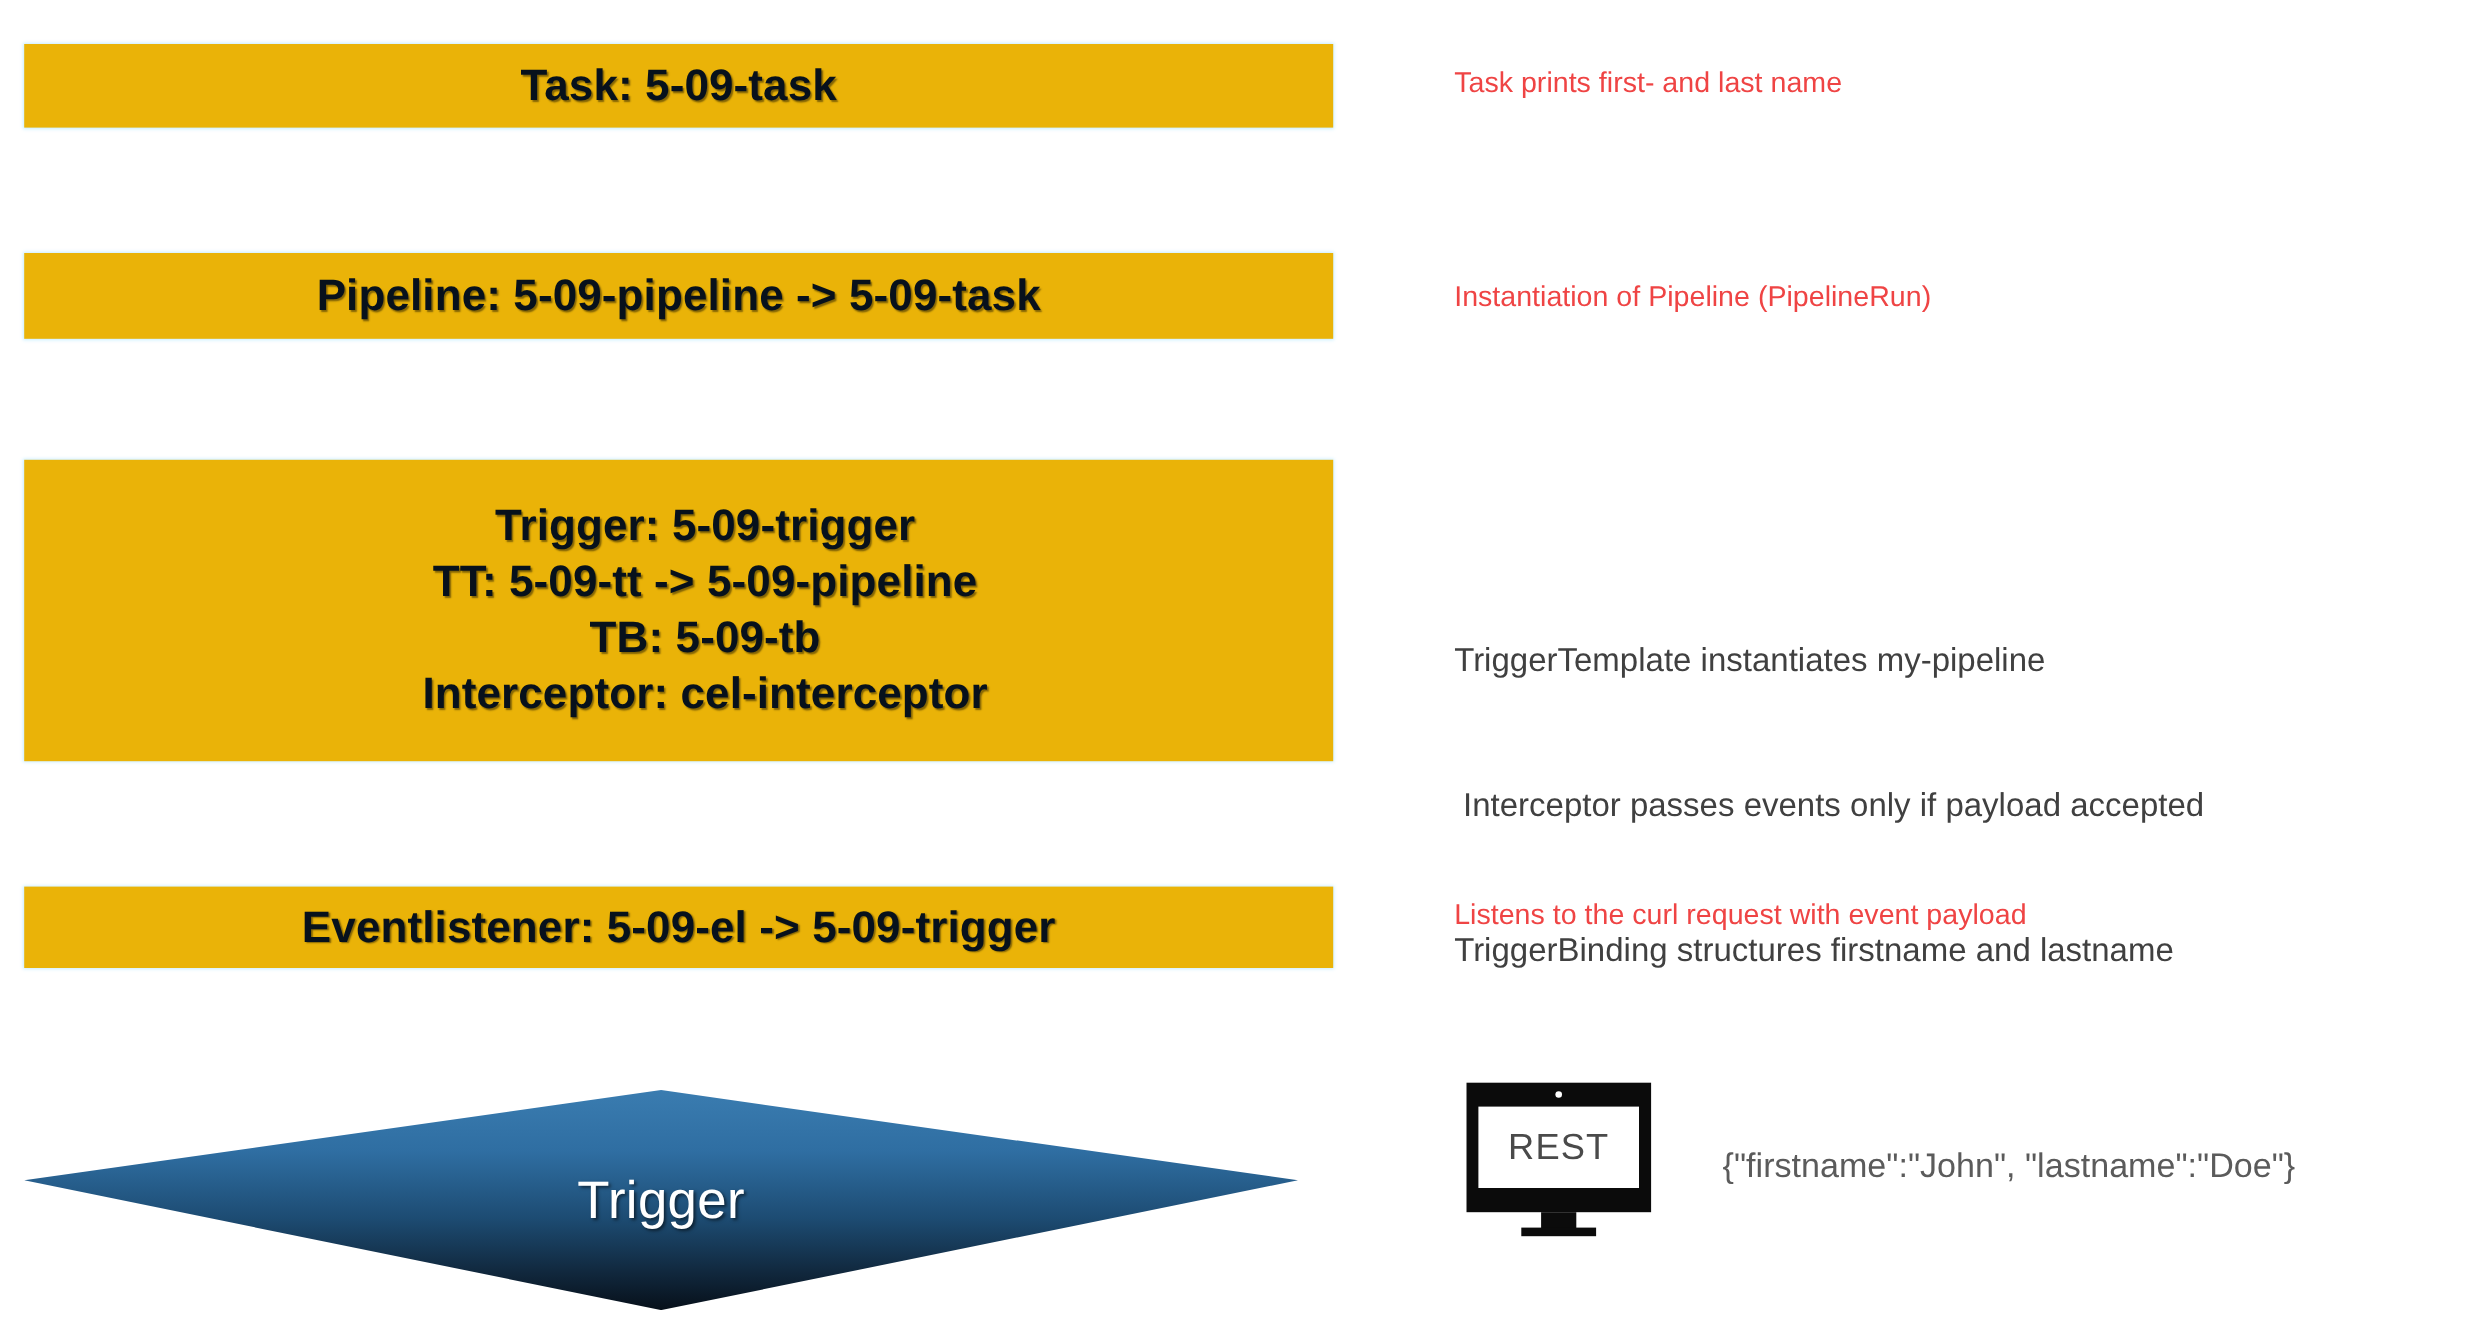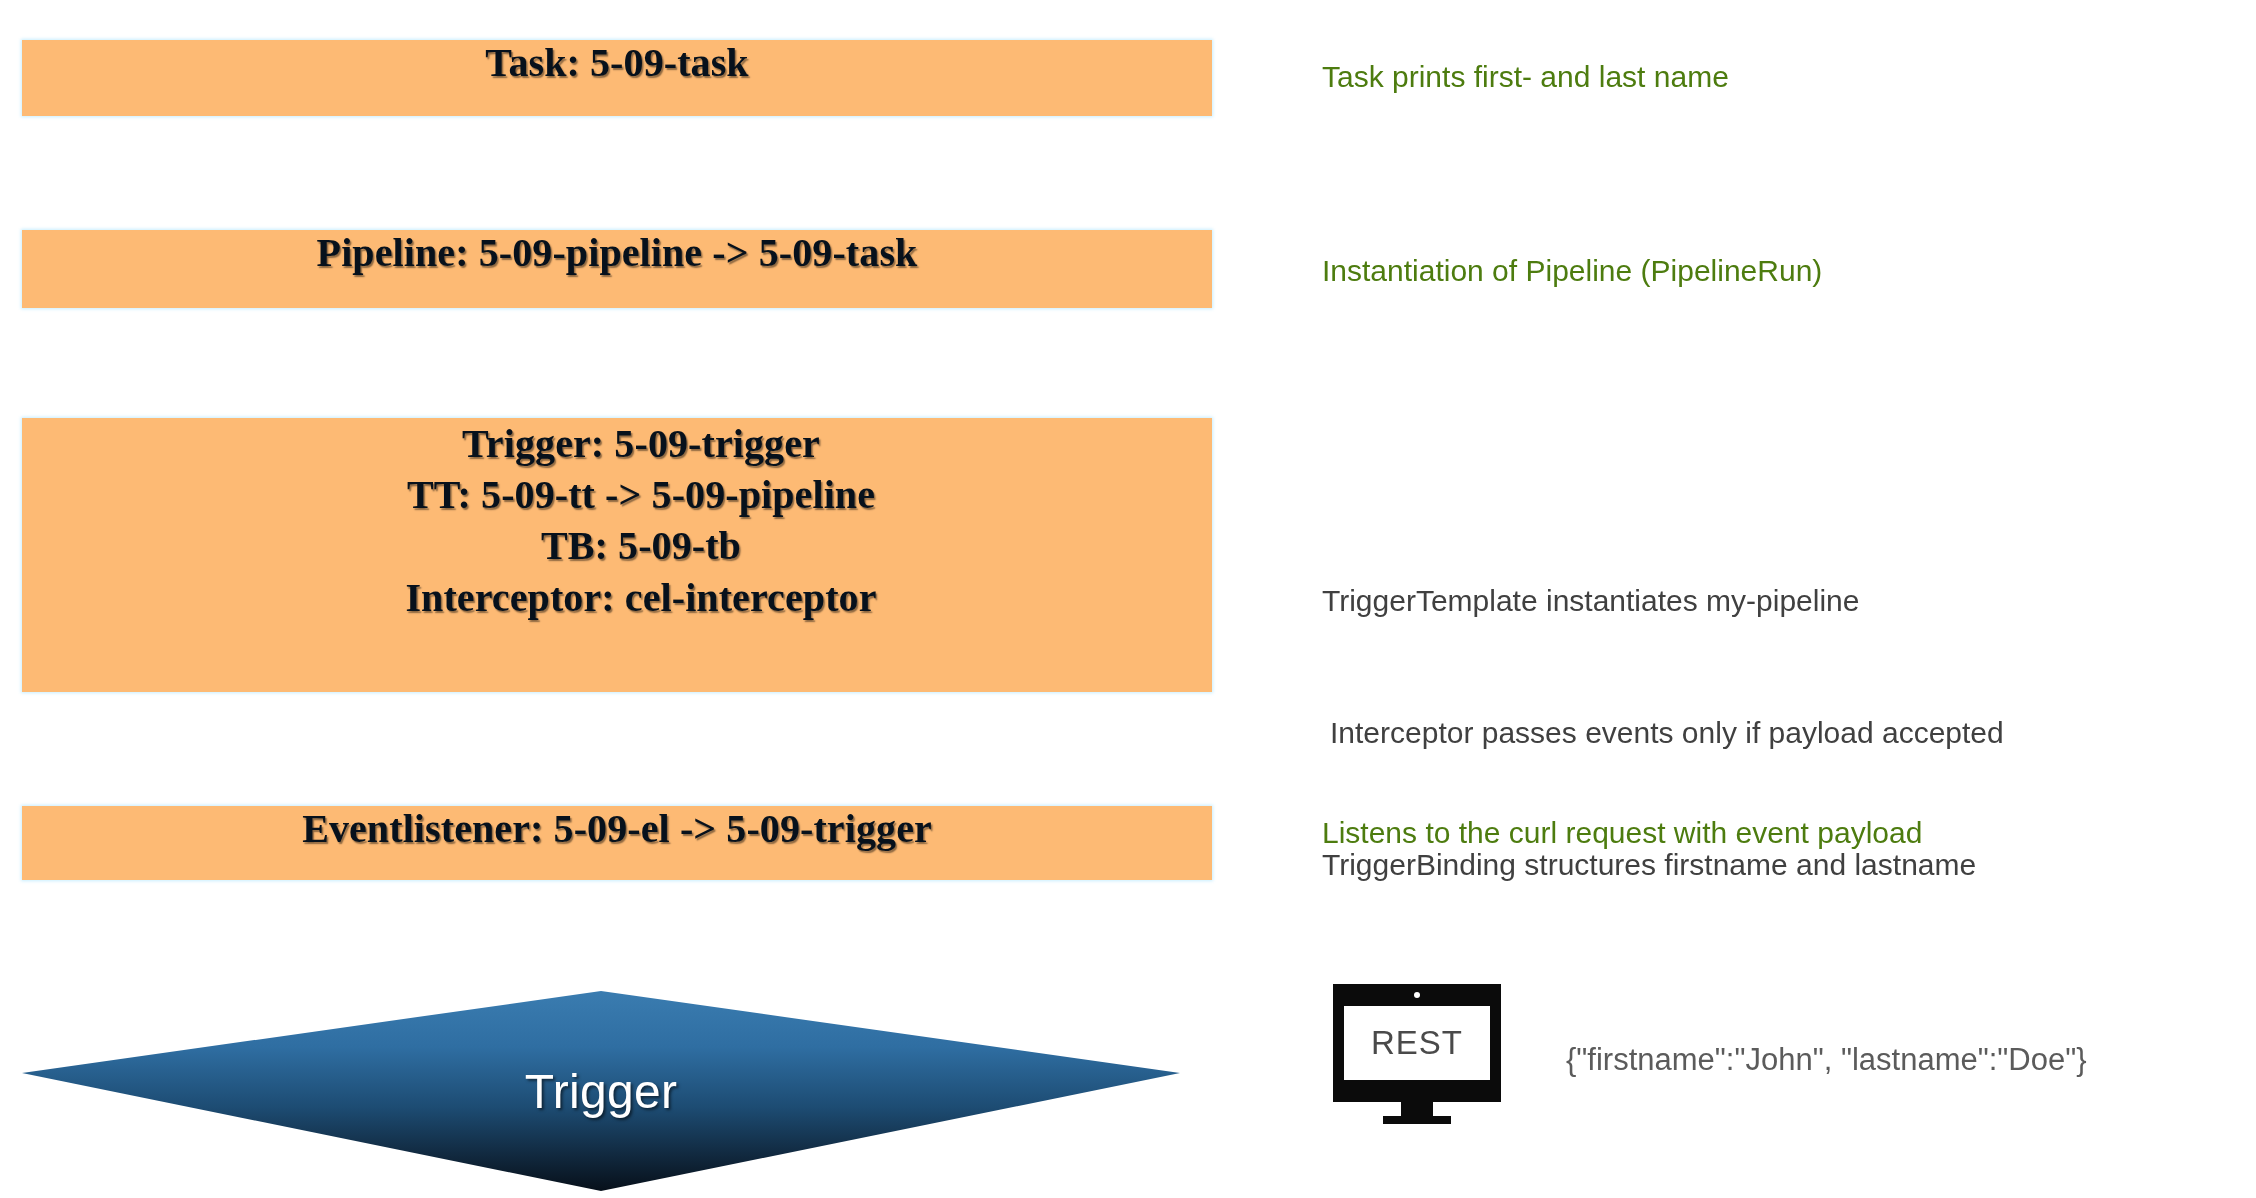--- a/index.html
+++ b/index.html
@@ -14,27 +14,26 @@
     position: relative;
     width: 2256px;
     height: 1198px;
     background: #ffffff;
     overflow: hidden;
   }
 
   
   .bar {
     position: absolute;
-    background: #fdba74;
+    background: #eab308;
     box-shadow: 0 0 3px 1px rgba(190, 235, 255, 0.85);
     display: flex;
-    align-items: flex-start;
+    align-items: center;
     justify-content: center;
     box-sizing: border-box;
-    font-family: Liberation Serif, serif;
   }
   .bar-label {
     color: #07111c;
     font-weight: bold;
     font-size: 40px;
     line-height: 1.17;
     text-align: center;
     letter-spacing: 0.1px;
     text-shadow: 1.5px 1.5px 1.5px rgba(0, 0, 0, 0.45);
     white-space: pre;
@@ -45,22 +44,22 @@
   #bar-el        { left: 22px;  top: 806px; width: 1190px; height: 74px; }
 
   #bar-trigger .bar-label {
     font-size: 40px;
     line-height: 1.28;
   }
 
   
   .note {
     position: absolute;
-    color: #4d7c0f;
-    font-size: 30px;
+    color: #ef4444;
+    font-size: 26px;
     line-height: 1.0;
     white-space: pre;
   }
   .note-group {
     position: absolute;
     color: #404040;
     font-size: 30px;
     white-space: pre;
   }
   .note-group .note-line {

